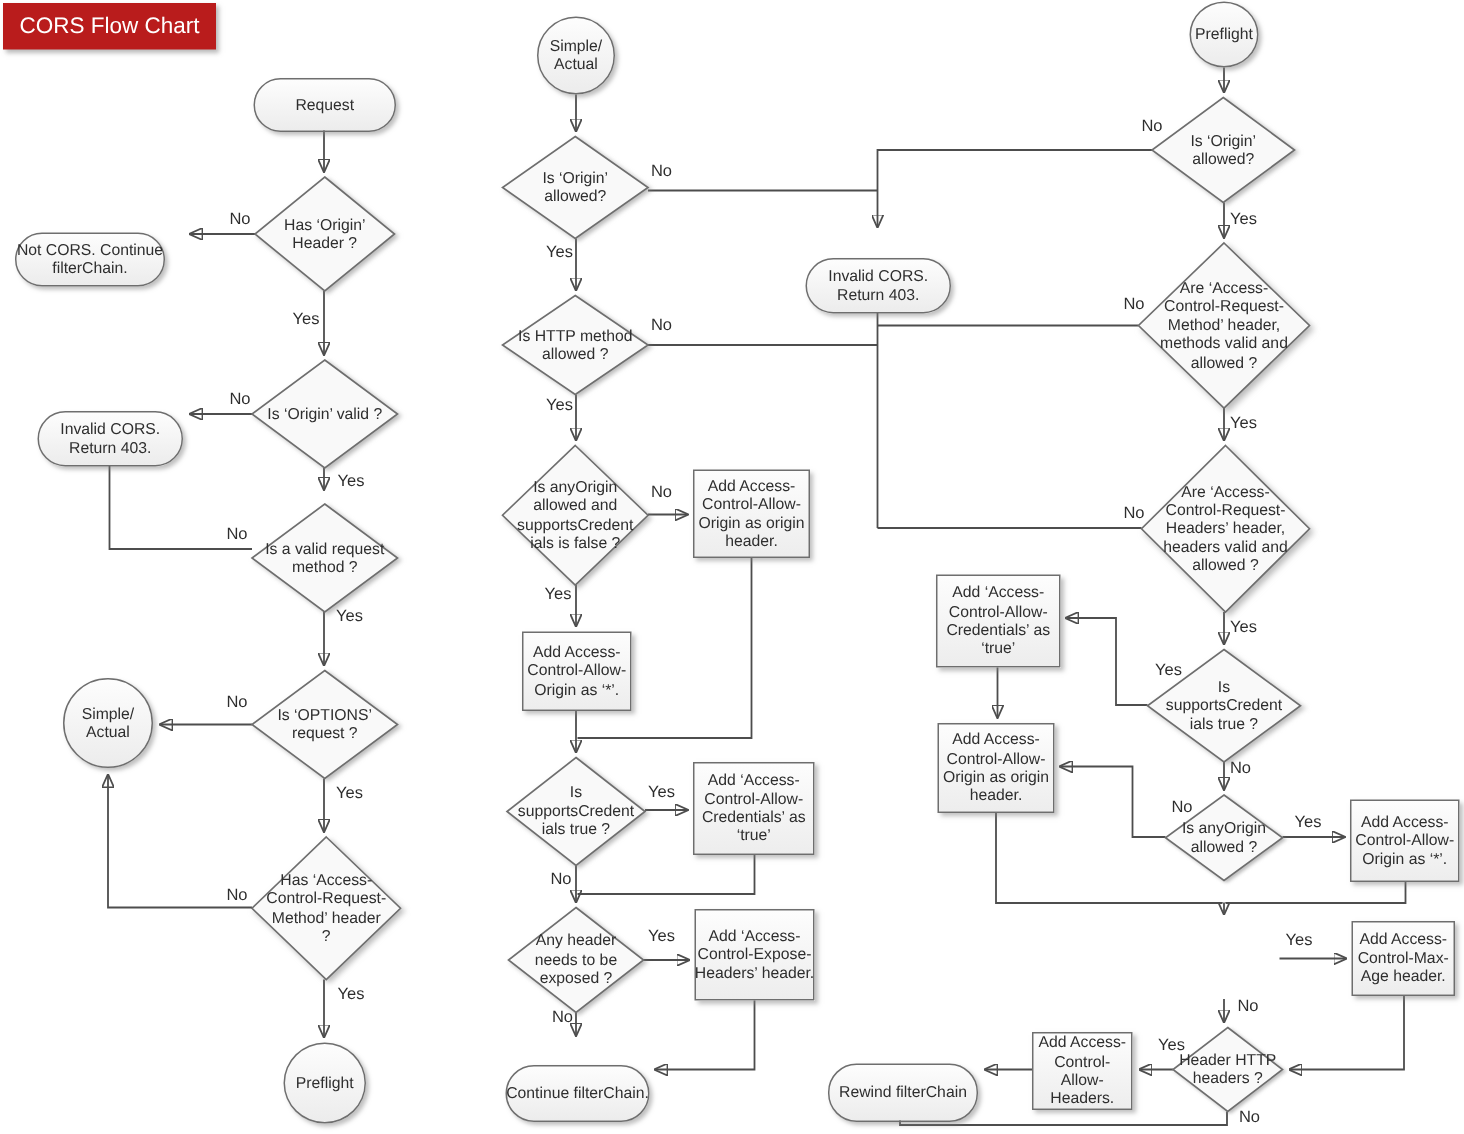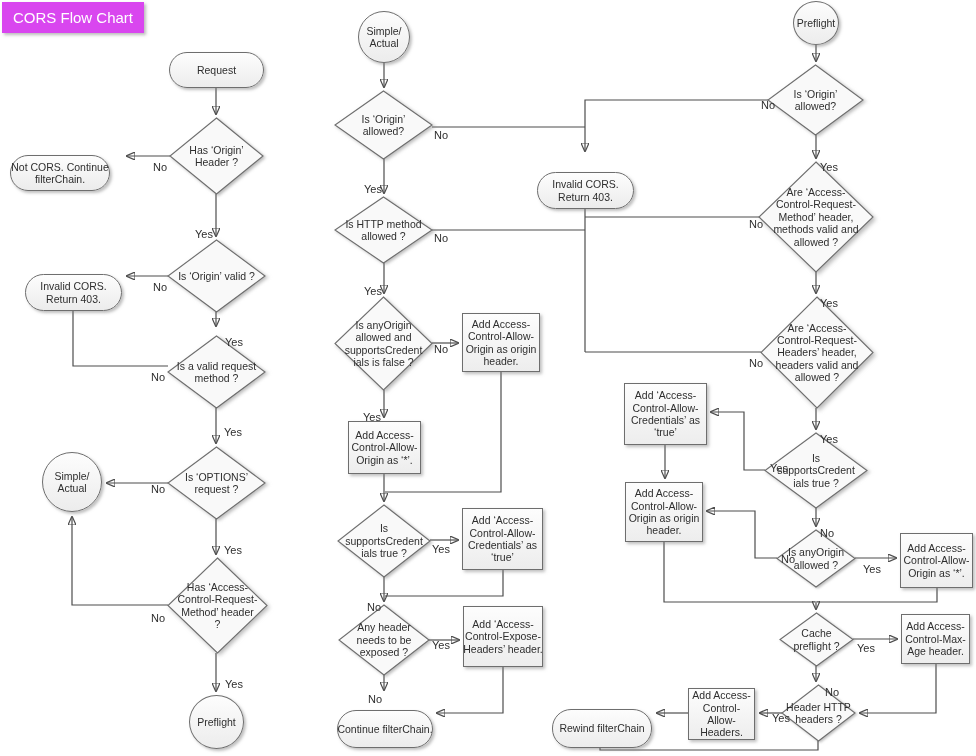--- a/index.html
+++ b/index.html
@@ -1,36 +1,36 @@
 <!DOCTYPE html>
 <html><head>
 <meta charset="utf-8">
 <style>
   html,body{margin:0;padding:0;background:#fff;}
   #canvas{position:relative;width:976px;height:756px;background:#fff;
           font-family:"Liberation Sans",sans-serif;overflow:hidden;}
-  .title{position:absolute;left:2px;top:2px;background:#d946ef;color:#fff;
+  .title{position:absolute;left:2px;top:2px;background:#b91c1c;color:#fff;
          font-size:15px;padding:7px 11px;box-shadow:2px 2px 3px rgba(140,140,140,.6);text-align:center;}
   .node{position:absolute;box-sizing:border-box;}
   .txt{position:absolute;inset:0;display:flex;align-items:center;justify-content:center;
        text-align:center;white-space:pre;font-size:10.5px;line-height:1.18;color:#2e2e2e;}
   .stadium{border:1px solid #6e6e6e;border-radius:19px;
            background:linear-gradient(180deg,#fdfdfd,#ececec);
            box-shadow:2px 2px 3px rgba(130,130,130,.5);margin-top:16px;}
   .circle{border:1px solid #6e6e6e;border-radius:50%;
           background:linear-gradient(180deg,#fdfdfd,#ececec);
           box-shadow:2px 2px 3px rgba(130,130,130,.5);}
   .process{border:1px solid #6e6e6e;
            background:linear-gradient(180deg,#fdfdfd,#ededed);
            box-shadow:2px 2px 3px rgba(130,130,130,.5);}
   .decision svg.shape{position:absolute;inset:0;width:100%;height:100%;overflow:visible;}
   .decision polygon{fill:#f9f9f9;stroke:#6e6e6e;stroke-width:1.1;
                     vector-effect:non-scaling-stroke;
                     filter:drop-shadow(2px 2px 2px rgba(130,130,130,.55));}
-  .lbl{position:absolute;transform:translate(-50%,-50%);font-size:11px;color:#2e2e2e;margin-top:21px;}
+  .lbl{position:absolute;transform:translate(-50%,-50%);font-size:11px;color:#2e2e2e;}
   #wires{position:absolute;left:0;top:0;}
   #wires path{fill:none;stroke:#4d4d4d;stroke-width:1.2;}
 </style>
 </head>
 <body>
 
 <div id="canvas">
 
   <svg id="wires" width="976" height="756" aria-hidden="true">
     <defs>
@@ -305,27 +305,20 @@
     <span class="txt">Is anyOrigin
 allowed ?</span>
     </div>
 
   <div class="node process" style="left:900px;top:533px;width:73px;height:55px">
     <span class="txt">Add Access-
 Control-Allow-
 Origin as ‘*’.</span>
     </div>
 
-  <div class="node decision" style="left:780px;top:613px;width:73px;height:53px">
-    <svg class="shape" viewBox="0 0 100 100" preserveAspectRatio="none">
-        <polygon points="50,0 100,50 50,100 0,50"></polygon>
-      </svg>
-    <span class="txt">Cache
-preflight ?</span>
-    </div>
 
   <div class="node process" style="left:901px;top:614px;width:69px;height:50px">
     <span class="txt">Add Access-
 Control-Max-
 Age header.</span>
     </div>
 
   <div class="node decision" style="left:782px;top:685px;width:73px;height:56px">
     <svg class="shape" viewBox="0 0 100 100" preserveAspectRatio="none">
         <polygon points="50,0 100,50 50,100 0,50"></polygon>

